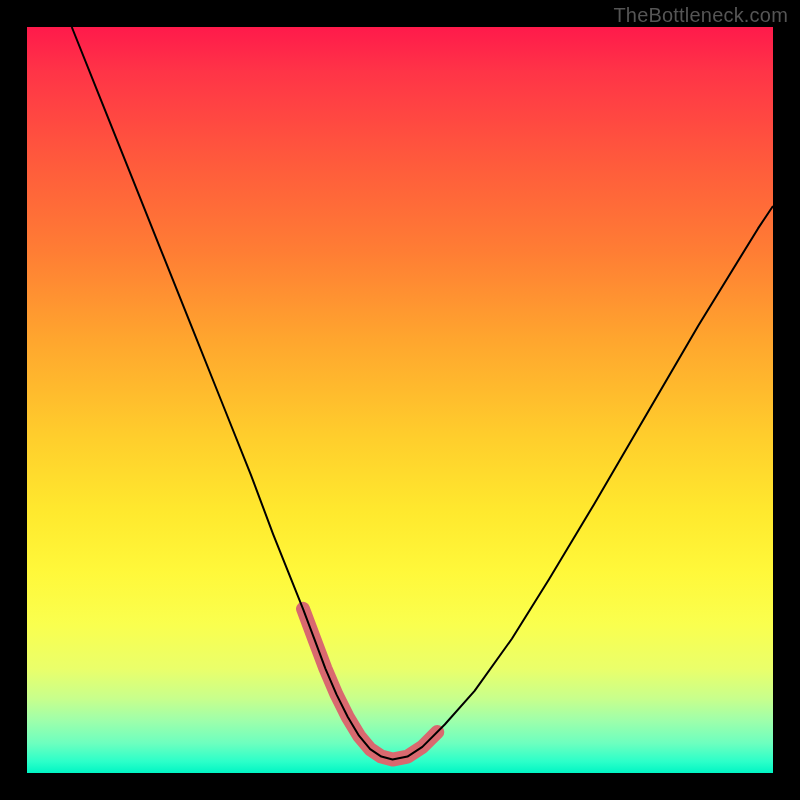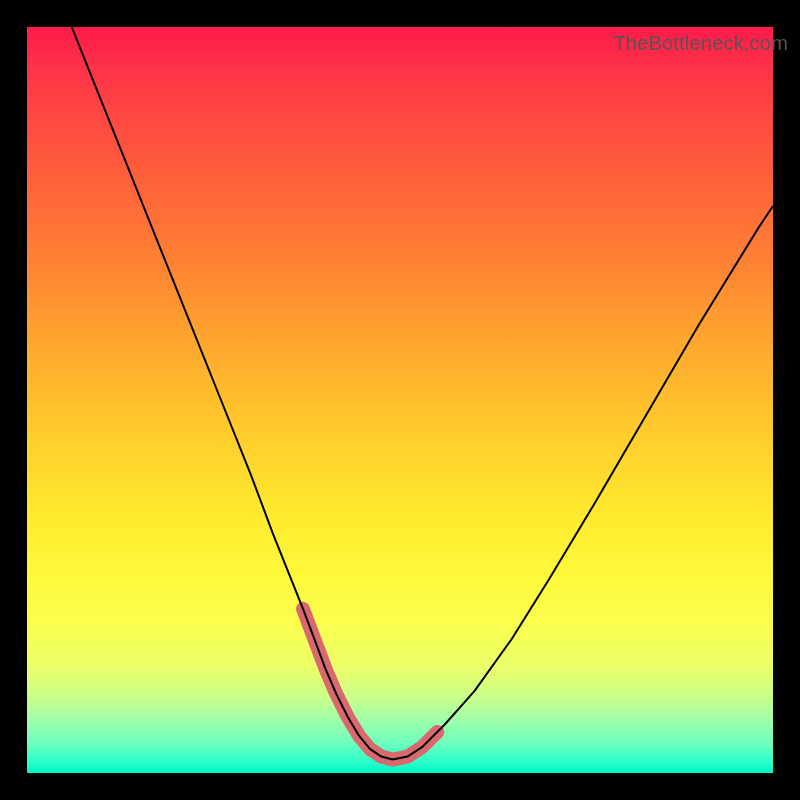--- a/index.html
+++ b/index.html
@@ -12,21 +12,20 @@
   }
   .watermark {
     position: absolute;
     top: 4px;
     right: 12px;
     color: #555;
     font-size: 20px;
     font-weight: 500;
     letter-spacing: 0.2px;
     z-index: 10;
-    margin-top: 28px;
   }
   .plot-wrap {
     position: absolute;
     left: 27px;
     top: 27px;
     width: 746px;
     height: 746px;
   }
   .gradient {
     position: absolute;

